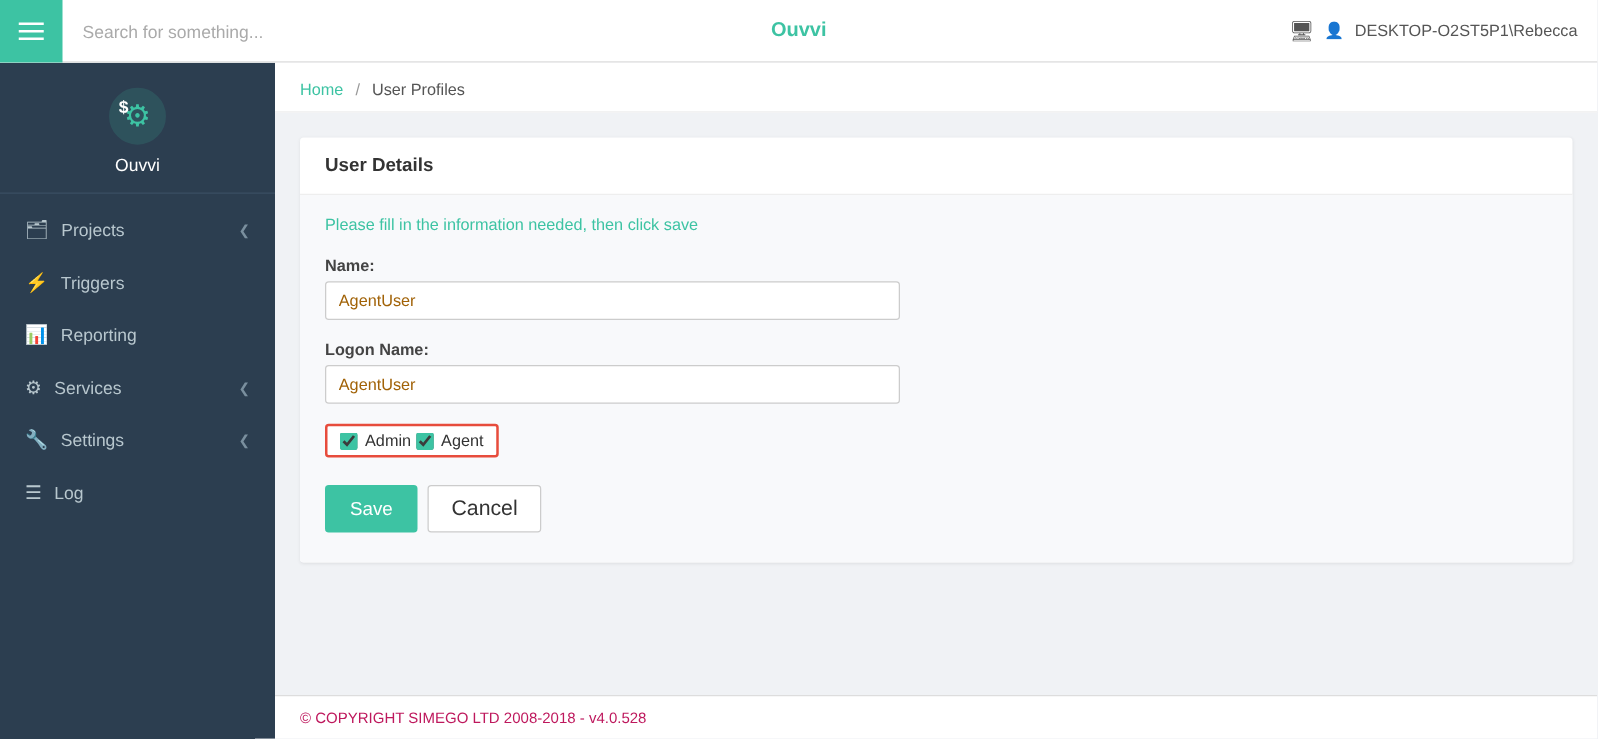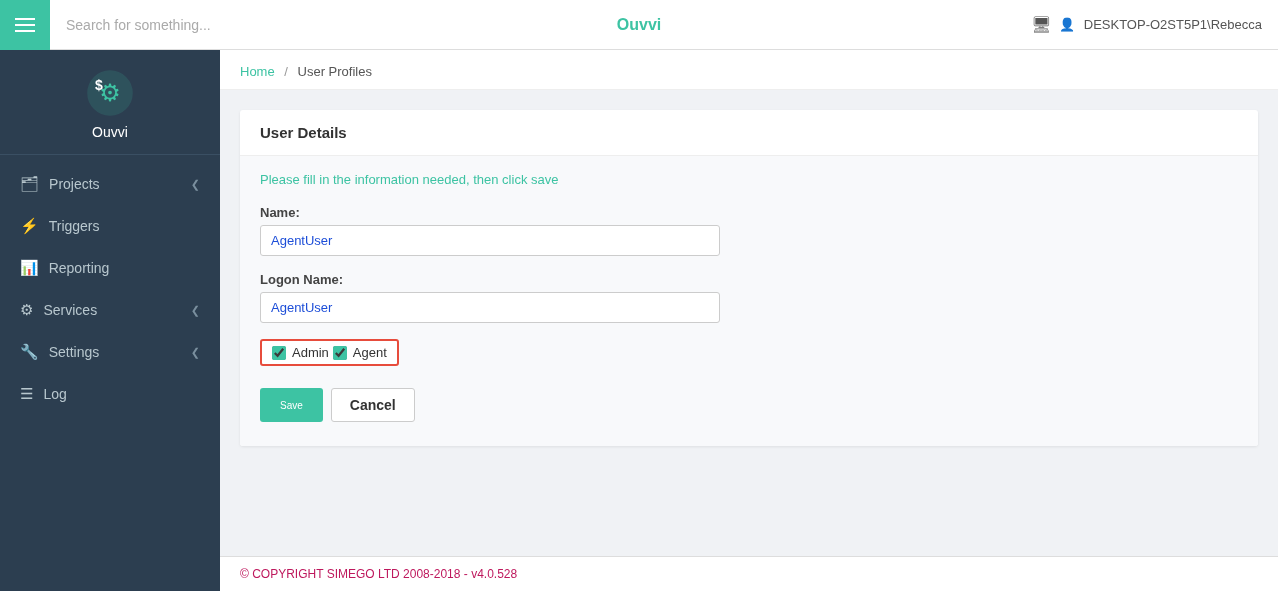--- a/index.html
+++ b/index.html
@@ -189,21 +189,21 @@
       font-weight: 600;
       color: #444;
       margin-bottom: 5px;
     }
     .form-control {
       width: 460px;
       padding: 7px 10px;
       border: 1px solid #ccc;
       border-radius: 3px;
       font-size: 13px;
-      color: #1d4ed8;
+      color: #a16207;
       background: #fff;
     }
 
     
     .roles-box {
       border: 2px solid #e74c3c;
       border-radius: 3px;
       display: inline-flex;
       flex-direction: row;
       padding: 4px 10px;
@@ -229,32 +229,31 @@
       display: flex;
       gap: 8px;
       margin-top: 4px;
     }
     .btn-save {
       background: #3dc3a3;
       color: #fff;
       border: none;
       padding: 8px 20px;
       border-radius: 3px;
-      font-size: 10px;
+      font-size: 15px;
       cursor: pointer;
     }
     .btn-cancel {
       background: #fff;
       color: #333;
       border: 1px solid #ccc;
       padding: 8px 18px;
       border-radius: 3px;
-      font-size: 14px;
+      font-size: 17px;
       cursor: pointer;
-      font-weight: bold;
     }
 
     
     .footer {
       background: #fff;
       border-top: 1px solid #ddd;
       padding: 10px 20px;
       font-size: 12px;
       color: #be185d;
       flex-shrink: 0;

